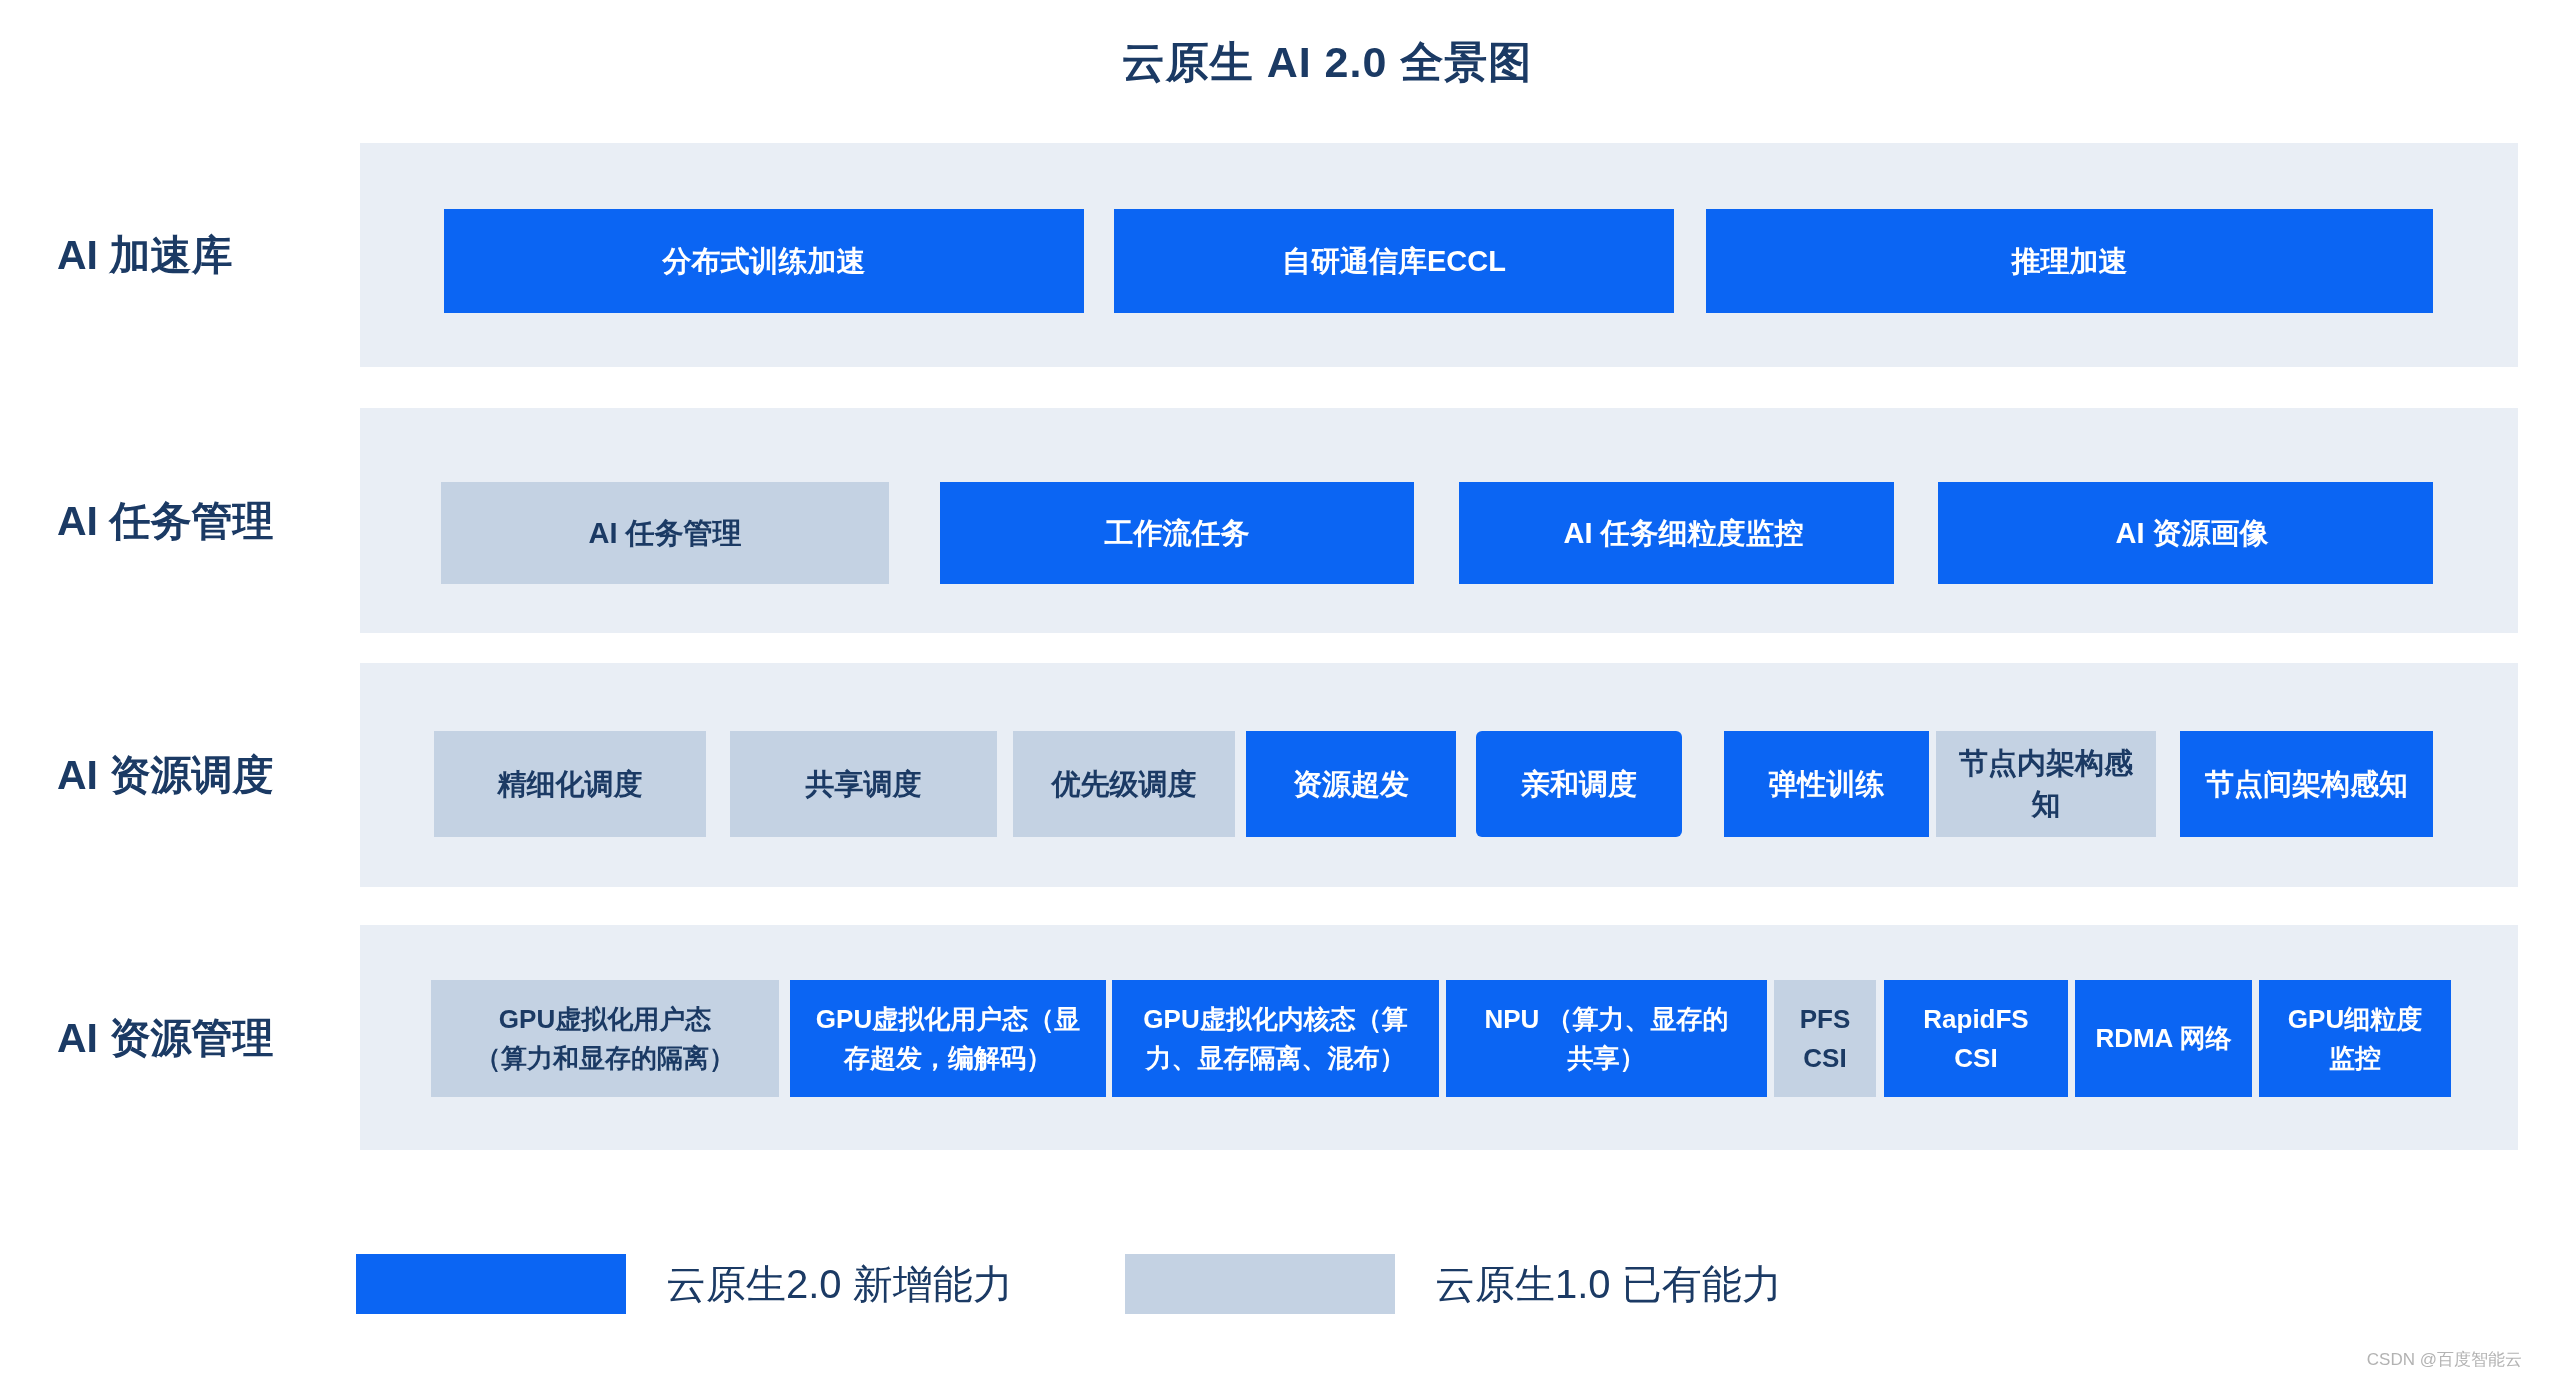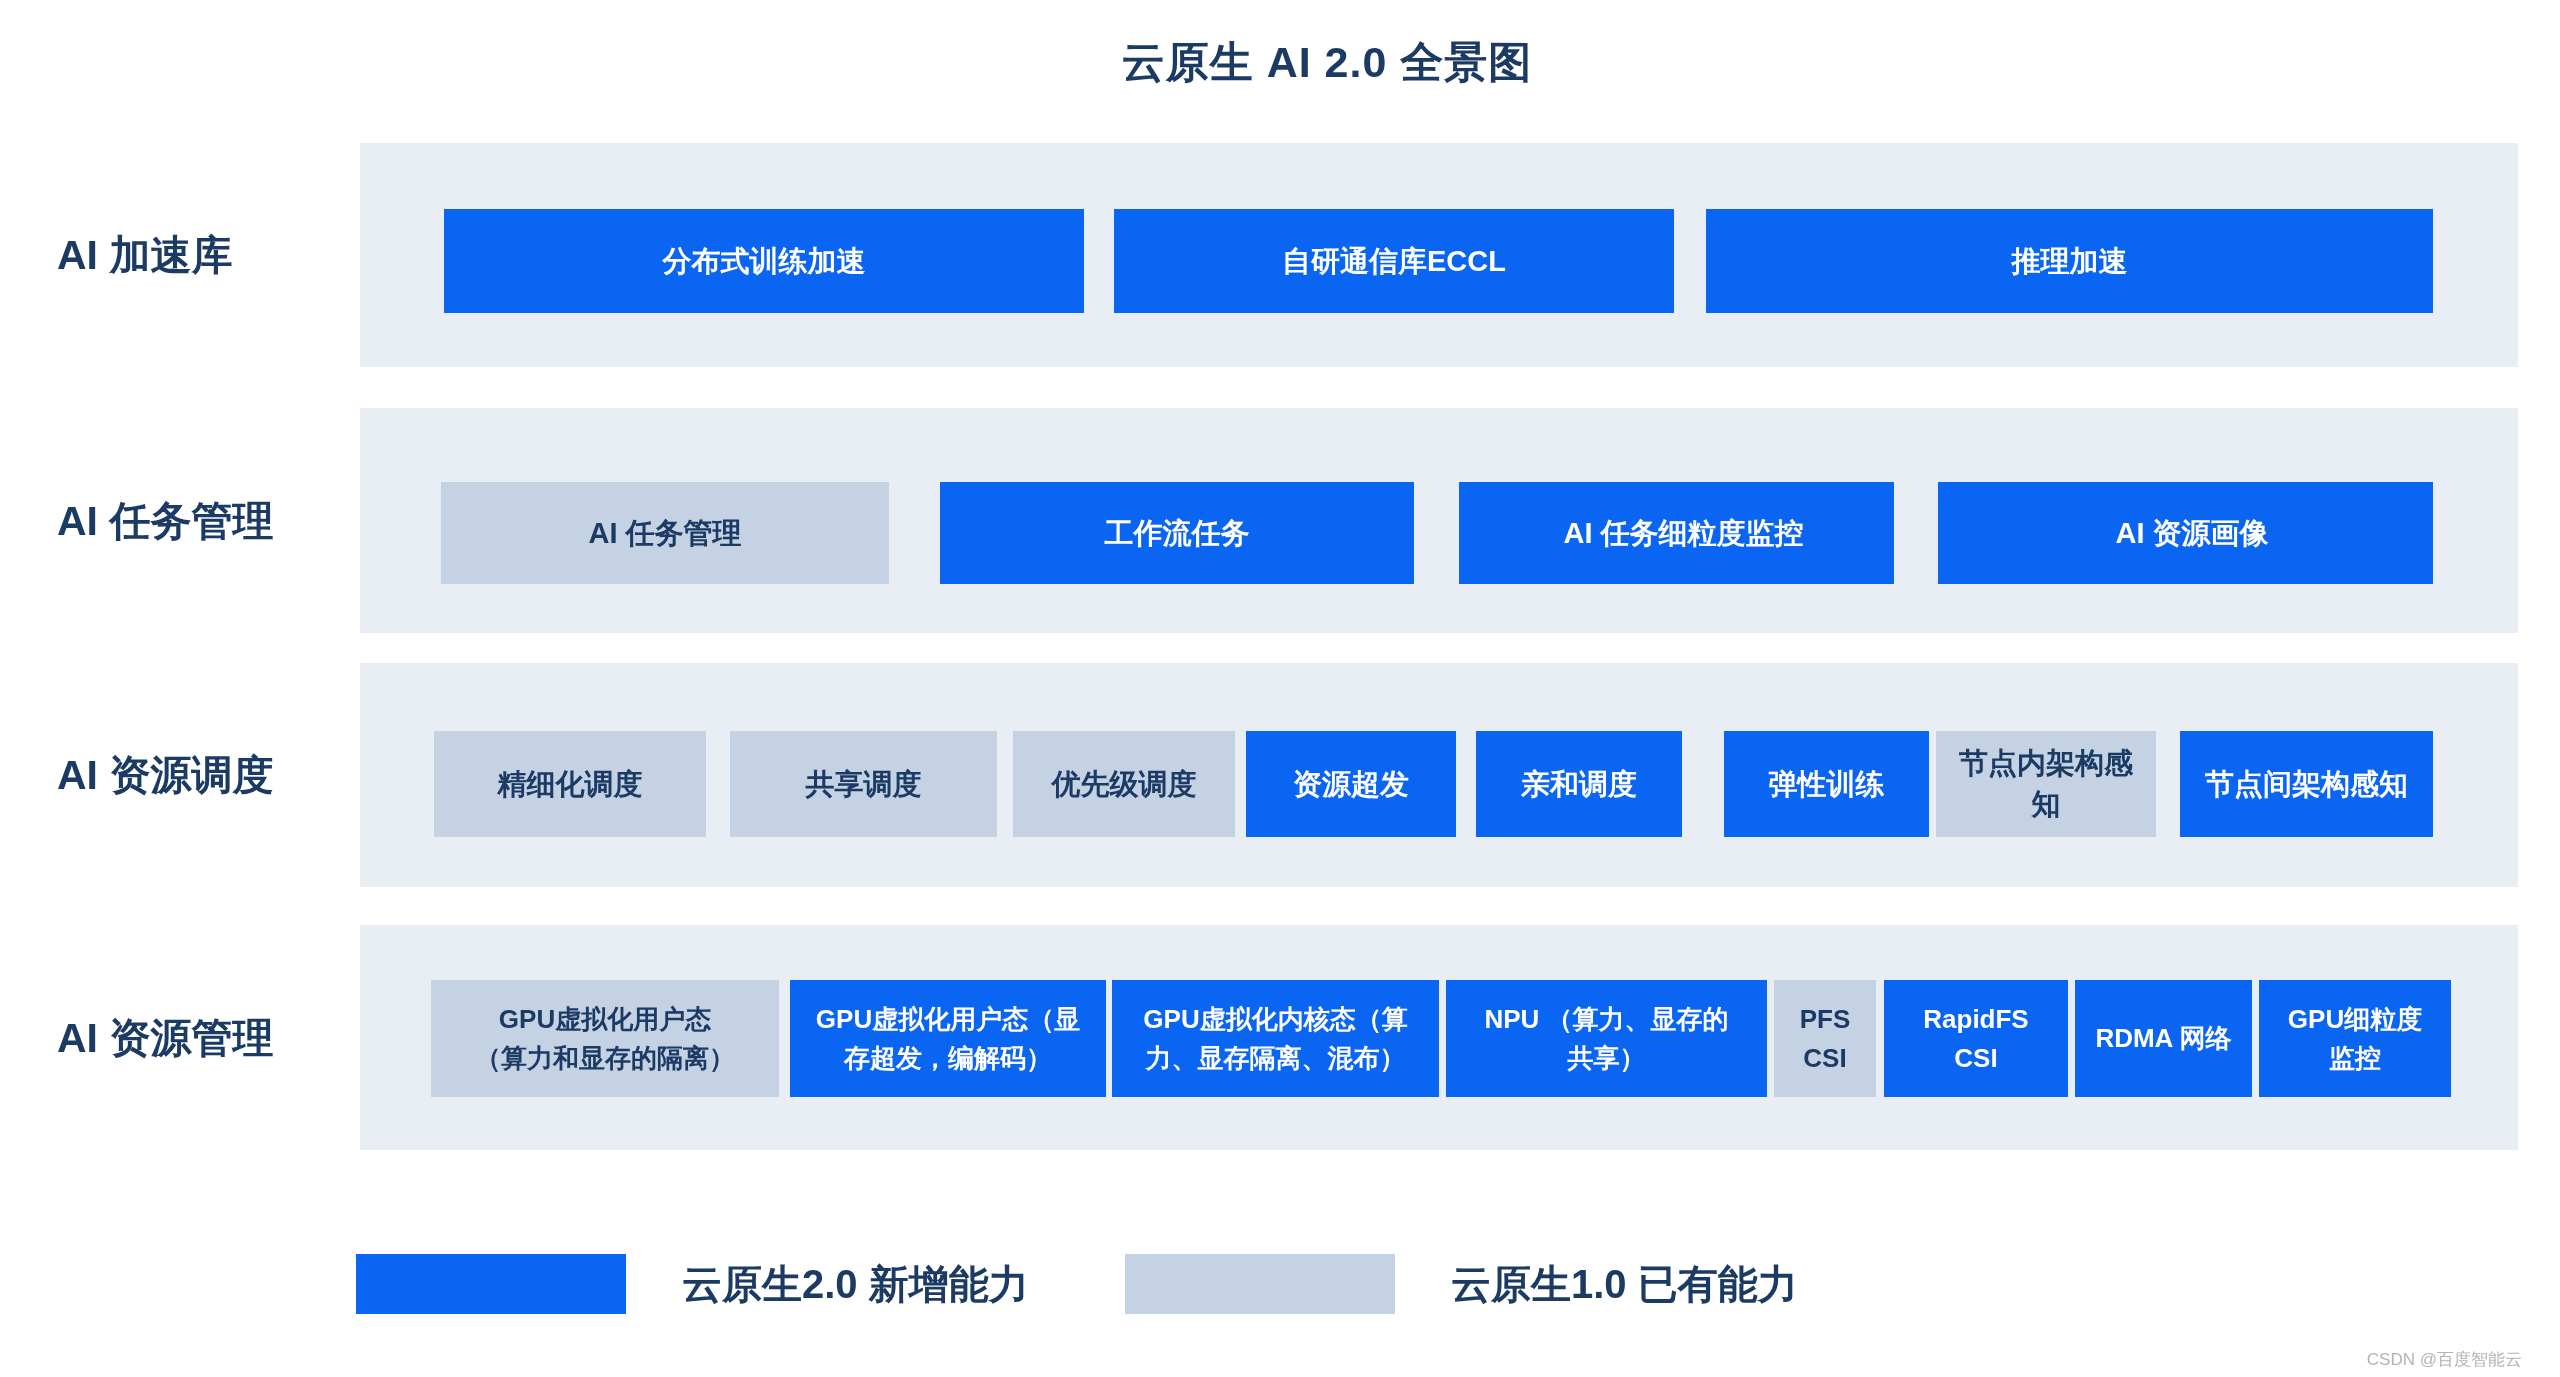--- a/index.html
+++ b/index.html
@@ -71,23 +71,23 @@
     height: 60px;
   }
   .legend-swatch {
     width: 270px;
     height: 60px;
     display: inline-block;
   }
   .legend-swatch.new      { background: var(--blue); }
   .legend-swatch.existing { background: var(--gray); }
   .legend-label {
-    margin-left: 56px;
+    margin-left: 40px;
     font-size: 40px;
-    font-weight: bold;
+    font-weight: normal;
     color: var(--navy);
     white-space: nowrap;
   }
   .watermark {
     position: absolute;
     right: 38px;
     bottom: 6px;
     font-size: 17px;
     color: #b3b3b3;
     white-space: nowrap;
@@ -110,21 +110,21 @@
       <div class="box existing" style="left: 441px; top: 482px; width: 448px; height: 102px;">AI 任务管理</div>
       <div class="box new" style="left: 940px; top: 482px; width: 474px; height: 102px;">工作流任务</div>
       <div class="box new" style="left: 1459px; top: 482px; width: 435px; height: 102px; padding-left: 20px;">AI 任务细粒度监控</div>
       <div class="box new" style="left: 1938px; top: 482px; width: 495px; height: 102px; padding-left: 19px;">AI 资源画像</div>
       <div class="band" style="top: 663px; height: 224px;"></div>
       <div class="row-label" style="top: 775px;">AI 资源调度</div>
       <div class="box existing" style="left: 434px; top: 731px; width: 272px; height: 106px;">精细化调度</div>
       <div class="box existing" style="left: 730px; top: 731px; width: 267px; height: 106px;">共享调度</div>
       <div class="box existing" style="left: 1013px; top: 731px; width: 222px; height: 106px;">优先级调度</div>
       <div class="box new" style="left: 1246px; top: 731px; width: 210px; height: 106px;">资源超发</div>
-      <div class="box new" style="left: 1476px; top: 731px; width: 206px; height: 106px;">亲和调度</div>
+      <div class="box new" style="left: 1476px; top: 731px; width: 206px; height: 106px; border-radius: 6px;">亲和调度</div>
       <div class="box new" style="left: 1700px; top: 731px; width: 205px; height: 106px; margin-left: 24px;">弹性训练</div>
       <div class="box existing" style="left: 1936px; top: 731px; width: 220px; height: 106px;">节点内架构感
 知</div>
       <div class="box new" style="left: 2180px; top: 731px; width: 253px; height: 106px;">节点间架构感知</div>
       <div class="band" style="top: 925px; height: 225px;"></div>
       <div class="row-label" style="top: 1037.5px;">AI 资源管理</div>
       <div class="box existing size-sm" style="left: 431px; top: 980px; width: 348px; height: 117px;">GPU虚拟化用户态
 （算力和显存的隔离）</div>
       <div class="box new size-sm" style="left: 790px; top: 980px; width: 316px; height: 117px;">GPU虚拟化用户态（显
 存超发，编解码）</div>

